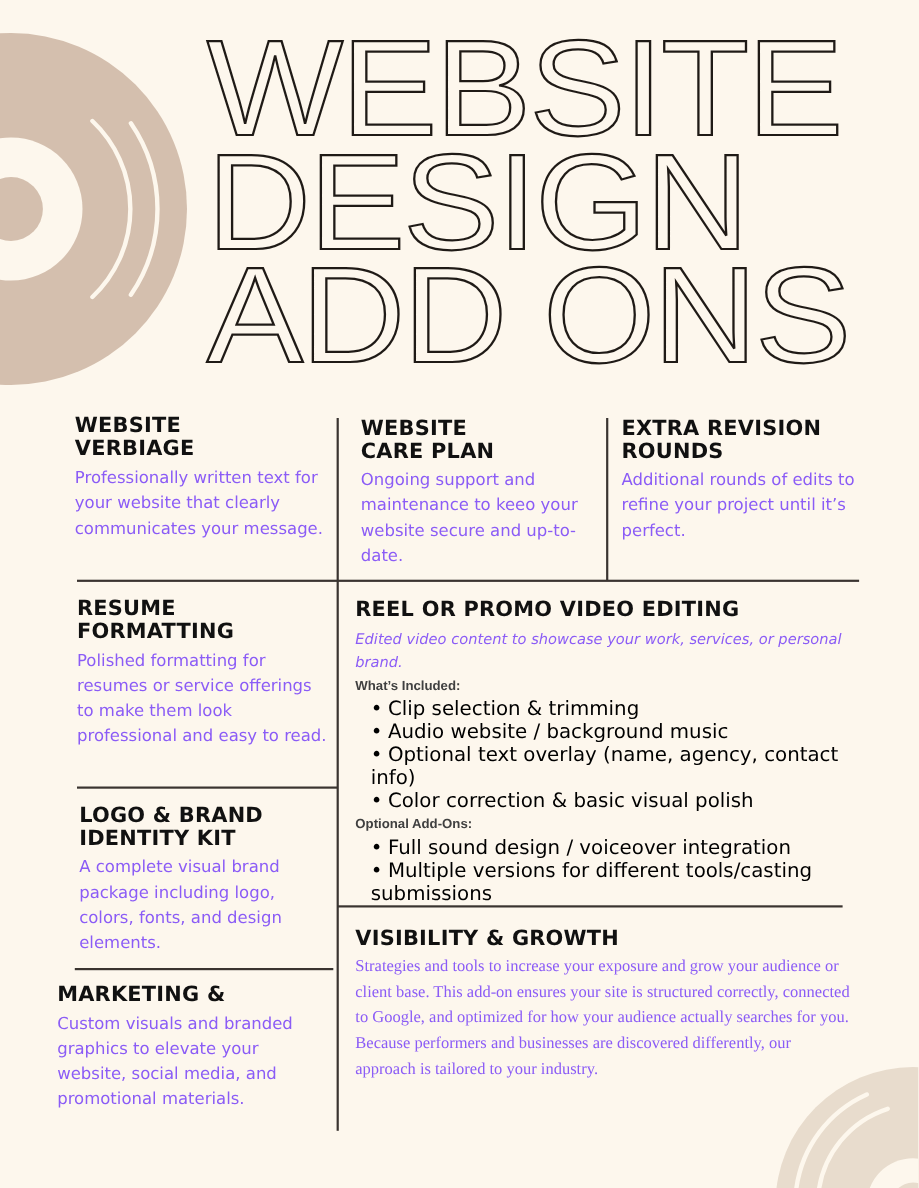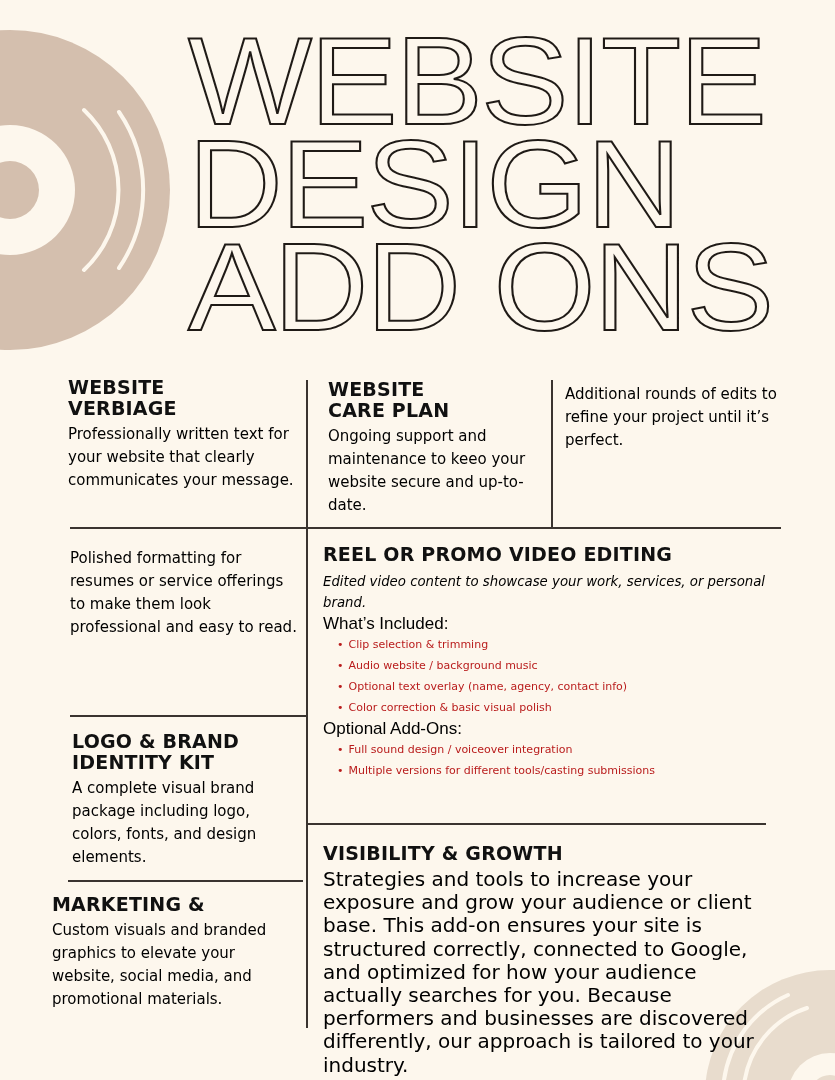--- a/index.html
+++ b/index.html
@@ -25,28 +25,28 @@
   .hl { height: 2px; }
   .vl { width: 2px; }
   .sec { position: absolute; }
   .sec h2 {
     margin: 0; font-family: "DejaVu Sans", sans-serif; font-weight: 700;
     font-size: 19px; line-height: 21px; letter-spacing: 0.2px; color: #111;
     text-transform: uppercase;
   }
   .sec p {
     margin: 4px 0 0 0; font-family: "DejaVu Sans", sans-serif;
-    font-size: 15px; line-height: 23px; color: #000000;
+    font-size: 15px; line-height: 23px; color: #8b5cf6;
   }
   .reel p { font-size: 13.3px; line-height: 21px; margin-top: 6px; font-style: italic; }
-  .reel .sub { font-weight: 400; font-size: 17px; line-height: 21px; margin: 0; color: #000000; }
+  .reel .sub { font-weight: 700; font-size: 12px; line-height: 21px; margin: 0; color: #404040; }
   .reel ul { list-style: none; margin: 0; padding: 0 0 0 14px; }
-  .reel li { font-family: "DejaVu Sans", sans-serif; font-size: 11px; line-height: 21px; color: #b91c1c; }
+  .reel li { font-family: "DejaVu Sans", sans-serif; font-size: 18px; line-height: 21px; color: #000000; }
   .reel li::before { content: "\2022"; margin-right: 5px; }
-  .vis p { font-size: 20px; line-height: 23.2px; }
+  .vis p { font-size: 15px; line-height: 23.2px; font-family: Liberation Serif, serif; }
 </style>
 </head>
 <body>
 
 <svg class="disc" style="left:0;top:0" width="200" height="360" viewBox="0 0 200 360">
   <circle cx="10" cy="190" r="160" fill="#d4bfae"></circle>
   <circle cx="10" cy="190" r="65" fill="#fdf7ed"></circle>
   <circle cx="10" cy="190" r="29" fill="#d4bfae"></circle>
   <path d="M 84 110 A 110 110 0 0 1 84 270" fill="none" stroke="#fdf7ed" stroke-width="4" stroke-linecap="round"></path>
   <path d="M 119 112 A 138 138 0 0 1 119 268" fill="none" stroke="#fdf7ed" stroke-width="4" stroke-linecap="round"></path>
@@ -83,24 +83,32 @@
 
 <div class="sec" style="left:328px;top:379px;width:215px">
   <h2>
     <span>WEBSITE</span><br>
     <span>CARE PLAN</span>
   </h2>
   <p>Ongoing support and maintenance to keeo your website secure and up-to-date.</p>
 </div>
 
 <div class="sec" style="left:565px;top:379px;width:220px">
+  <h2>
+    <span>EXTRA REVISION</span><br>
+    <span>ROUNDS</span>
+  </h2>
   <p>Additional rounds of edits to refine your project until it’s perfect.</p>
 </div>
 
 <div class="sec" style="left:70px;top:543px;width:230px">
+  <h2>
+    <span>RESUME</span><br>
+    <span>FORMATTING</span>
+  </h2>
   <p>Polished formatting for resumes or service offerings to make them look professional and easy to read.</p>
 </div>
 
 <div class="sec" style="left:72px;top:731px;width:225px">
   <h2>
     <span>LOGO &amp; BRAND</span><br>
     <span>IDENTITY KIT</span>
   </h2>
   <p>A complete visual brand package including logo, colors, fonts, and design elements.</p>
 </div>

